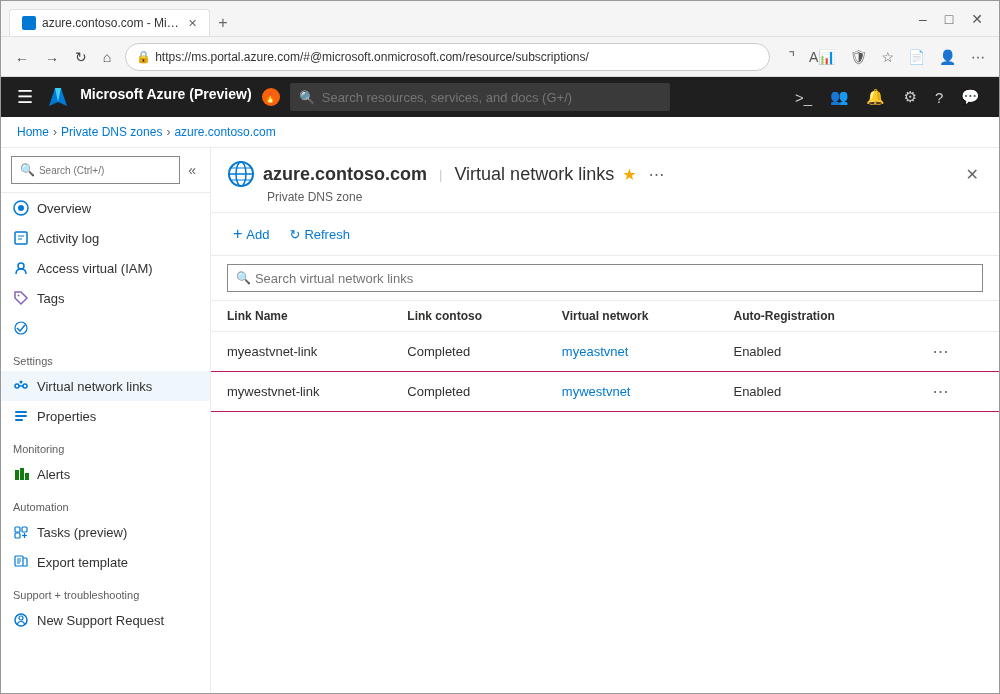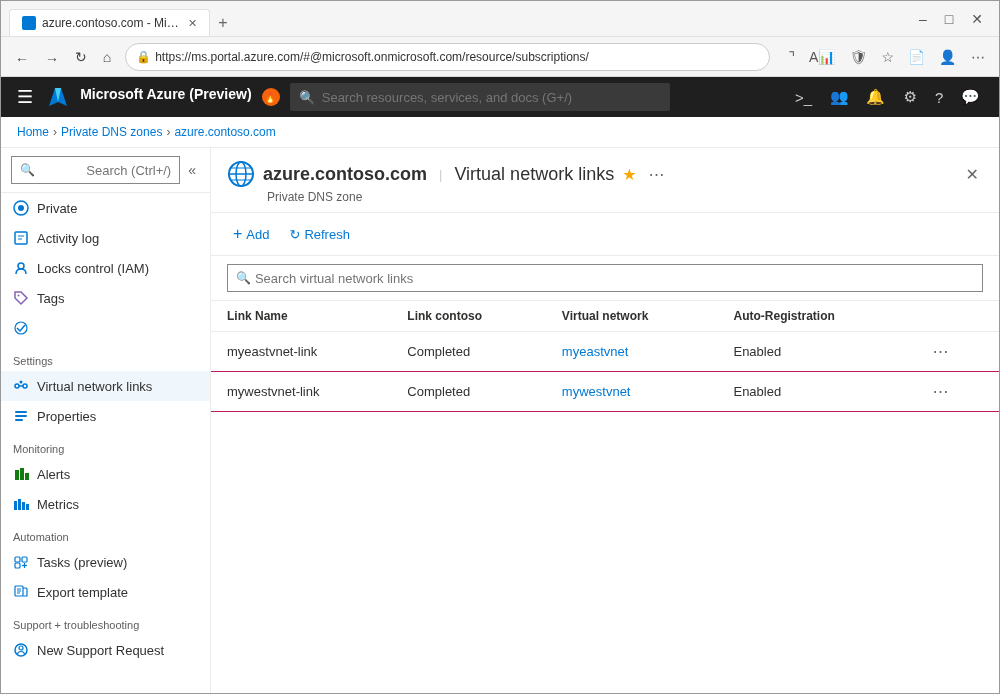--- a/index.html
+++ b/index.html
@@ -44,21 +44,21 @@
     .breadcrumb-sep { color: #666; }
     .breadcrumb-current { color: #0078d4; cursor: pointer; }
 
     
     .main-layout { display: flex; flex: 1; overflow: hidden; background: #fff; }
 
     
     .sidebar { width: 210px; flex-shrink: 0; border-right: 1px solid #edebe9; overflow-y: auto; background: #fff; padding: 0; }
     .sidebar-search-area { padding: 8px 10px; border-bottom: 1px solid #edebe9; display: flex; align-items: center; gap: 4px; }
     .sidebar-search { flex: 1; display: flex; align-items: center; background: #fff; border: 1px solid #8a8886; height: 28px; padding: 0 8px; gap: 4px; }
-    .sidebar-search input { border: none; outline: none; font-size: 13px; width: 100%; text-align: right; }
+    .sidebar-search input { border: none; outline: none; font-size: 10px; width: 100%; }
     .sidebar-search-icon { color: #666; font-size: 12px; }
     .sidebar-collapse-btn { background: none; border: none; cursor: pointer; color: #666; font-size: 14px; padding: 2px 4px; }
     .sidebar-nav-item { display: flex; align-items: center; gap: 8px; padding: 7px 12px; cursor: pointer; font-size: 13px; color: #323130; }
     .sidebar-nav-item.active { background: #eff6fc; }
     .sidebar-nav-icon { width: 16px; height: 16px; flex-shrink: 0; display: flex; align-items: center; justify-content: center; }
     .sidebar-section-title { padding: 12px 12px 4px; font-size: 11px; font-weight: 400; color: #605e5c; text-transform: none; }
 
     
     .content { flex: 1; overflow: hidden; display: flex; flex-direction: column; }
     .content-header { padding: 12px 16px 8px; border-bottom: 1px solid #edebe9; flex-shrink: 0; }
@@ -175,42 +175,42 @@
           <button class="sidebar-collapse-btn">«</button>
         </div>
 
         <div class="sidebar-nav-item">
           <span class="sidebar-nav-icon">
             <svg width="16" height="16" viewBox="0 0 16 16">
                 <circle cx="8" cy="8" r="7" fill="none" stroke="#0078d4" stroke-width="1.5"></circle>
                 <circle cx="8" cy="8" r="3" fill="#0078d4"></circle>
               </svg>
           </span>
-          <span>Private</span>
+          <span>Overview</span>
         </div>
 
         <div class="sidebar-nav-item">
           <span class="sidebar-nav-icon">
             <svg width="16" height="16" viewBox="0 0 16 16">
                 <rect x="2" y="2" width="12" height="12" rx="1" fill="none" stroke="#0078d4" stroke-width="1.5"></rect>
                 <line x1="5" y1="6" x2="11" y2="6" stroke="#0078d4" stroke-width="1"></line>
                 <line x1="5" y1="9" x2="9" y2="9" stroke="#0078d4" stroke-width="1"></line>
               </svg>
           </span>
           <span>Activity log</span>
         </div>
 
         <div class="sidebar-nav-item">
           <span class="sidebar-nav-icon">
             <svg width="16" height="16" viewBox="0 0 16 16">
                 <circle cx="8" cy="6" r="3" fill="none" stroke="#0078d4" stroke-width="1.5"></circle>
                 <path d="M3 14c0-3 2-5 5-5s5 2 5 5" fill="none" stroke="#0078d4" stroke-width="1.5"></path>
               </svg>
           </span>
-          <span>Locks control (IAM)</span>
+          <span>Access virtual (IAM)</span>
         </div>
 
         <div class="sidebar-nav-item">
           <span class="sidebar-nav-icon">
             <svg width="16" height="16" viewBox="0 0 16 16">
                 <path d="M2 2h6l6 6-6 6-6-6V2z" fill="none" stroke="#8764b8" stroke-width="1.5"></path>
                 <circle cx="5.5" cy="5.5" r="1" fill="#8764b8"></circle>
               </svg>
           </span>
           <span>Tags</span>
@@ -257,31 +257,20 @@
           <span class="sidebar-nav-icon">
             <svg width="16" height="16" viewBox="0 0 16 16">
                 <rect x="2" y="4" width="4" height="10" fill="#107c10"></rect>
                 <rect x="7" y="2" width="4" height="12" fill="#107c10"></rect>
                 <rect x="12" y="7" width="4" height="7" fill="#107c10"></rect>
               </svg>
           </span>
           <span>Alerts</span>
         </div>
 
-        <div class="sidebar-nav-item">
-          <span class="sidebar-nav-icon">
-            <svg width="16" height="16" viewBox="0 0 16 16">
-                <rect x="1" y="5" width="3" height="9" fill="#0078d4"></rect>
-                <rect x="5" y="3" width="3" height="11" fill="#0078d4"></rect>
-                <rect x="9" y="6" width="3" height="8" fill="#0078d4"></rect>
-                <rect x="13" y="8" width="3" height="6" fill="#0078d4"></rect>
-              </svg>
-          </span>
-          <span>Metrics</span>
-        </div>
 
         <div class="sidebar-section-title">Automation</div>
 
         <div class="sidebar-nav-item">
           <span class="sidebar-nav-icon">
             <svg width="16" height="16" viewBox="0 0 16 16">
                 <rect x="2" y="3" width="5" height="5" rx="1" fill="none" stroke="#0078d4" stroke-width="1.2"></rect>
                 <rect x="9" y="3" width="5" height="5" rx="1" fill="none" stroke="#0078d4" stroke-width="1.2"></rect>
                 <rect x="2" y="9" width="5" height="5" rx="1" fill="none" stroke="#0078d4" stroke-width="1.2"></rect>
                 <line x1="9" y1="11.5" x2="14" y2="11.5" stroke="#0078d4" stroke-width="1.2"></line>

